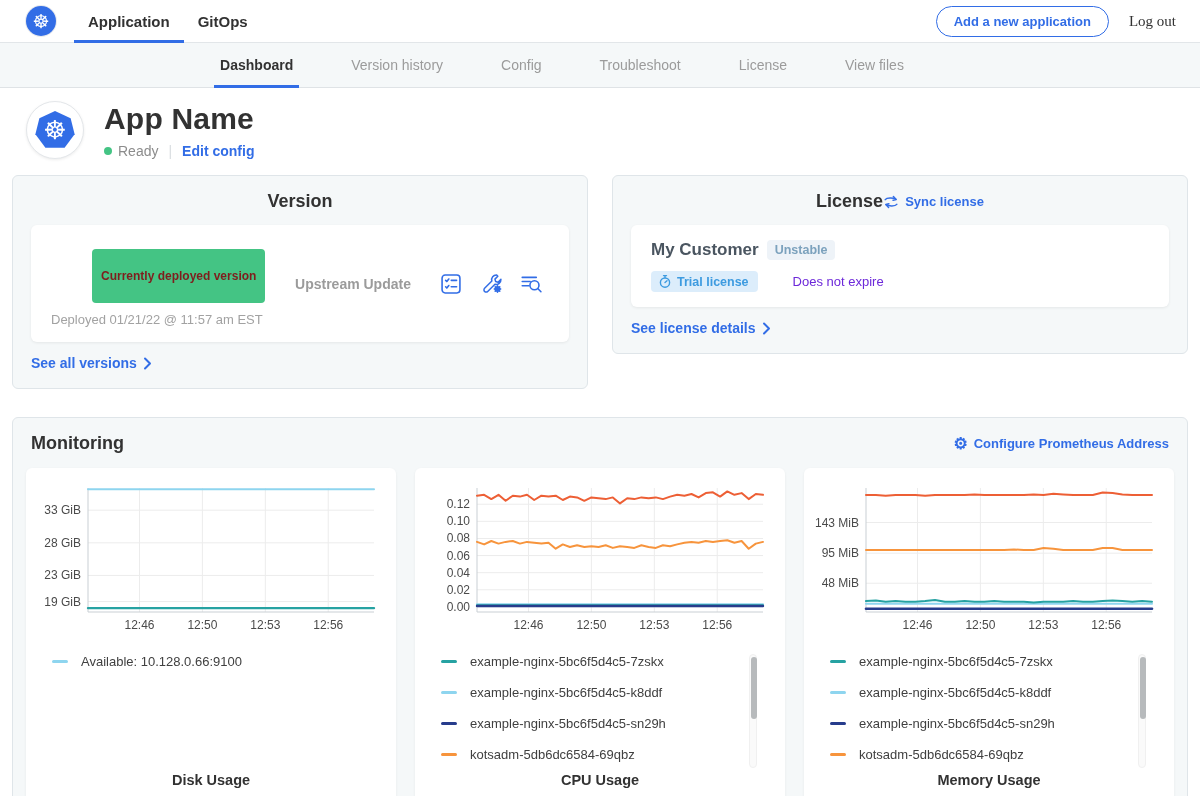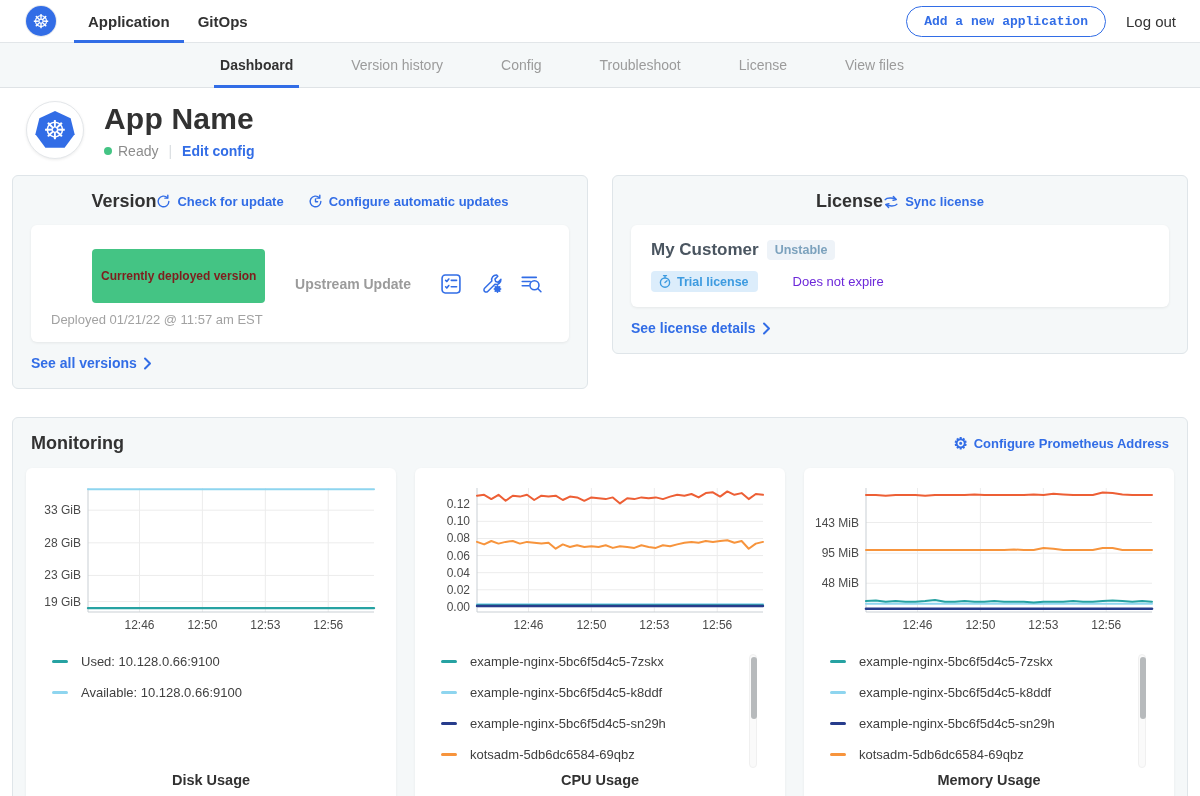--- a/index.html
+++ b/index.html
@@ -8,22 +8,22 @@
 
   
   .topnav { height: 43px; display: flex; justify-content: space-between; align-items: center; padding: 0 24px 0 26px; border-bottom: 1px solid #e2e6e9; background: #fff; }
   .topnav-left { display: flex; align-items: center; gap: 18px; height: 100%; }
   .k8s-logo { width: 30px; height: 30px; border-radius: 50%; background: #326de6; display: flex; align-items: center; justify-content: center; box-shadow: 0 0 0 1px #e8eaee; cursor: pointer; }
   .k8s-logo span { color: #fff; font-size: 19px; line-height: 1; }
   .topnav-tabs { display: flex; height: 100%; }
   .topnav-tab { position: relative; display: flex; align-items: center; padding: 0 14px; font-size: 15px; font-weight: bold; color: #323232; cursor: pointer; height: 100%; }
   .topnav-tab.active::after { content: ""; position: absolute; left: 0; right: 0; bottom: -1px; height: 3px; background: #326de6; }
   .topnav-right { display: flex; align-items: center; gap: 20px; }
-  .add-app-btn { height: 31px; padding: 0 17px; border-radius: 16px; border: 1px solid #326de6; background: #fff; color: #326de6; font-size: 13px; font-weight: bold; font-family: Liberation Mono, monospace; cursor: pointer; }
-  .logout { font-size: 15px; color: #323232; cursor: pointer; }
+  .add-app-btn { height: 31px; padding: 0 17px; border-radius: 16px; border: 1px solid #326de6; background: #fff; color: #326de6; font-size: 13px; font-weight: bold; font-family: Liberation Sans, sans-serif; cursor: pointer; }
+  .logout { font-size: 15px; color: #323232; cursor: pointer; font-family: Liberation Serif, serif; }
 
   
   .subnav { height: 45px; background: #f5f8f9; border-bottom: 1px solid #dfe3e6; display: flex; justify-content: center; align-items: stretch; gap: 58px; padding-right: 76px; }
   .subnav-tab { position: relative; display: flex; align-items: center; font-size: 14px; color: #9b9b9b; cursor: pointer; }
   .subnav-tab.active { color: #323232; font-weight: 600; }
   .subnav-tab.active::after { content: ""; position: absolute; left: -6px; right: -6px; bottom: -1px; height: 3px; background: #326de6; }
 
   
   .app-header { display: flex; align-items: center; gap: 20px; padding: 13px 24px 16px 26px; }
   .app-avatar { width: 58px; height: 58px; border-radius: 50%; background: #fff; border: 1px solid #e4e7ea; box-shadow: 0 1px 3px rgba(0,0,0,.08); display: flex; align-items: center; justify-content: center; }
@@ -132,37 +132,20 @@
       <span class="v-divider">|</span>
       <span class="link" style="font-size:14px;">Edit config</span>
     </div>
   </div>
 </section>
 
 <div class="cards-row">
   <div class="panel version">
     <div class="panel-head">
       <div class="panel-title">Version</div>
-      <div class="head-links">
-        <div class="head-link">
-          <svg class="icon" width="15" height="15" viewBox="0 0 16 16">
-              <path d="M13.7 8a5.7 5.7 0 1 1-1.6-4"></path>
-              <polyline points="12.6,1.3 12.6,4.4 9.5,4.4"></polyline>
-            </svg>
-          <span>Check for update</span>
-        </div>
-        <div class="head-link">
-          <svg class="icon" width="15" height="15" viewBox="0 0 16 16">
-              <path d="M13.7 8a5.7 5.7 0 1 1-1.6-4"></path>
-              <polyline points="12.6,1.3 12.6,4.4 9.5,4.4"></polyline>
-              <polyline points="8,5.2 8,8.3 10.2,8.3"></polyline>
-            </svg>
-          <span>Configure automatic updates</span>
-        </div>
-      </div>
     </div>
     <div class="inner-card version-inner">
       <div class="ver-left">
         <span class="deployed-badge">Currently deployed version</span>
         <div class="deployed-at">Deployed 01/21/22 @ 11:57 am EST</div>
       </div>
       <div class="update-type">Upstream Update</div>
       <div class="ver-actions">
         <span class="icon-btn">
           <svg class="icon thin" width="22" height="22" viewBox="0 0 18 18">
@@ -273,24 +256,20 @@
           <line x1="231.32" y1="8" x2="231.32" y2="132" stroke="#ececec" stroke-width="1"></line>
           <text x="231.32" y="149" text-anchor="middle" font-size="12" fill="#4a4a4a" font-family="Liberation Sans, sans-serif">12:53</text>
           <line x1="294.24" y1="8" x2="294.24" y2="132" stroke="#ececec" stroke-width="1"></line>
           <text x="294.24" y="149" text-anchor="middle" font-size="12" fill="#4a4a4a" font-family="Liberation Sans, sans-serif">12:56</text>
           <line x1="54" y1="8" x2="54" y2="132" stroke="#c9cfd4" stroke-width="1"></line>
           <line x1="54" y1="132" x2="340" y2="132" stroke="#c9cfd4" stroke-width="1"></line>
           <polyline points="54.0,9.3 340.0,9.3" fill="none" stroke="#8ed5ef" stroke-width="2" stroke-linejoin="round" stroke-linecap="round"></polyline>
           <polyline points="54.0,128.1 340.0,128.1" fill="none" stroke="#26a2a2" stroke-width="2.4" stroke-linejoin="round" stroke-linecap="round"></polyline>
         </svg>
       <div class="legend">
-        <div class="legend-item">
-            <span class="dash" style="background-color: rgb(38, 162, 162);"></span>
-            <span>Used: 10.128.0.66:9100</span>
-          </div>
         <div class="legend-item">
             <span class="dash" style="background-color: rgb(142, 213, 239);"></span>
             <span>Available: 10.128.0.66:9100</span>
           </div>
       </div>
       <div class="chart-title">Disk Usage</div>
     </div>
 
     <div class="chart-card">
       <svg class="chart-svg" id="chart-1" viewBox="0 0 348 158">

